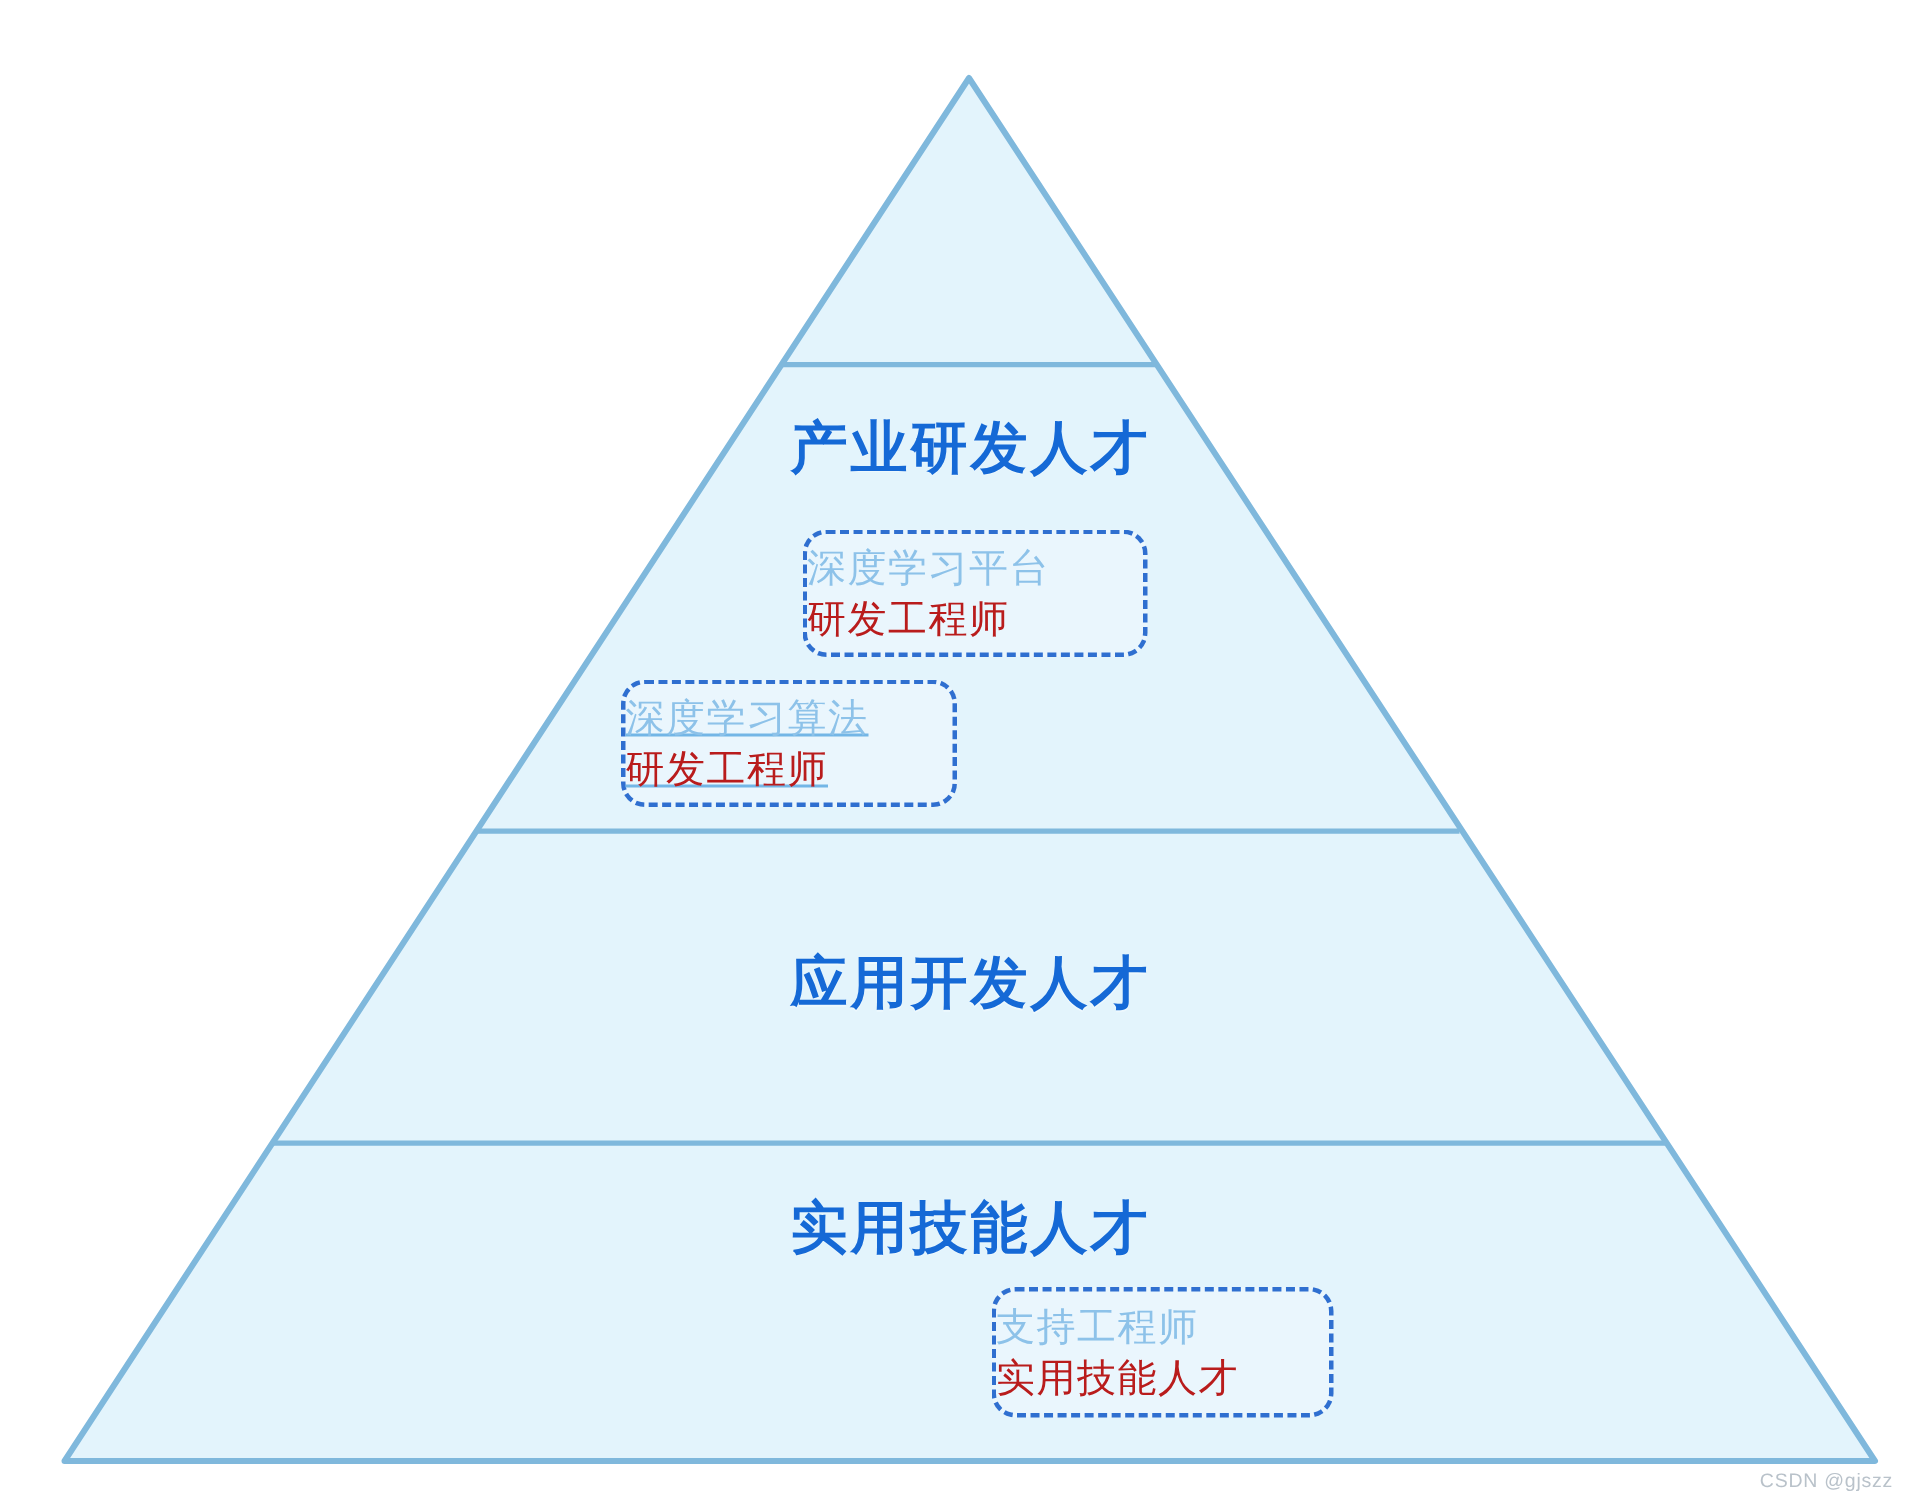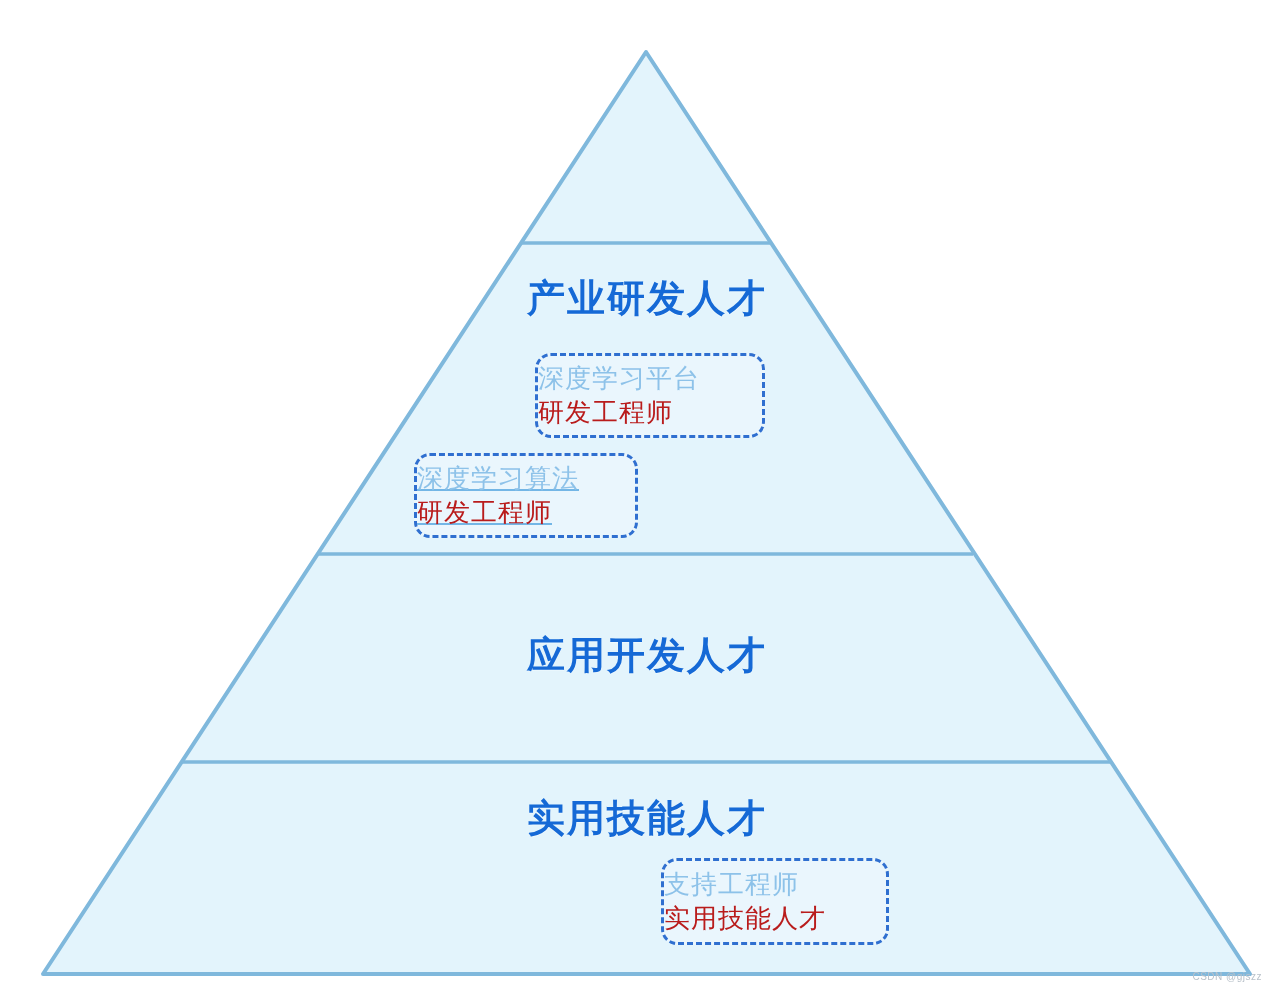--- a/index.html
+++ b/index.html
@@ -74,22 +74,22 @@
   #box-dl-system-eng   { left: 653px; top: 453px; width: 225px; height: 85px; }
 
   
   #box-dl-modeling-app { left: 410px; top: 858px; width: 228px; height: 87px; }
   #box-dl-tech-support { left: 661px; top: 858px; width: 228px; height: 87px; }
 
   
   #watermark {
     position: absolute;
     right: 8px;
-    bottom: 16px;
-    font-size: 10px;
+    bottom: 4px;
+    font-size: 13px;
     color: #b9c2ca;
     letter-spacing: 0.5px;
     user-select: none;
   }
 </style>
 </head>
 <body>
 
 <div id="stage">
 

